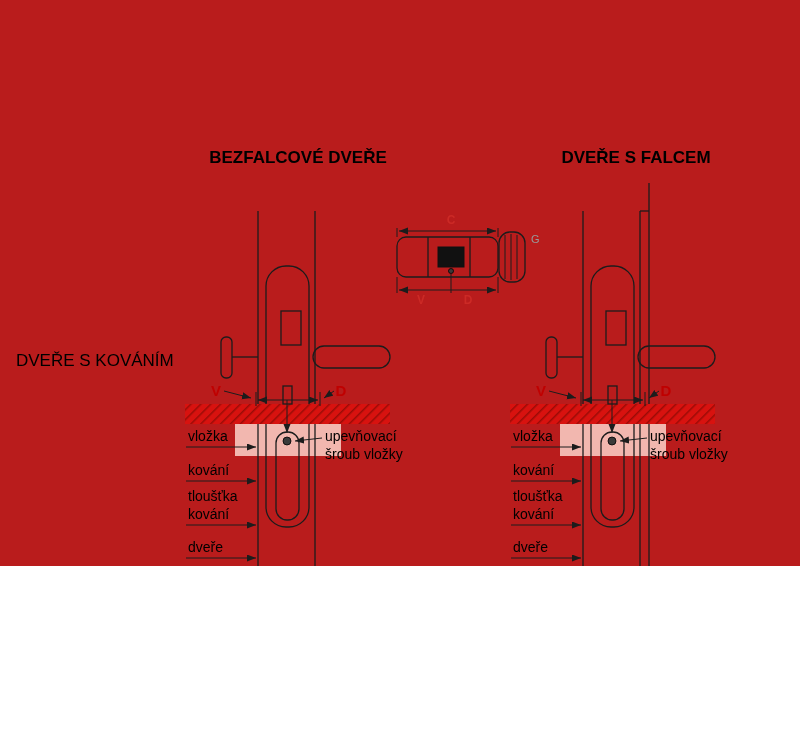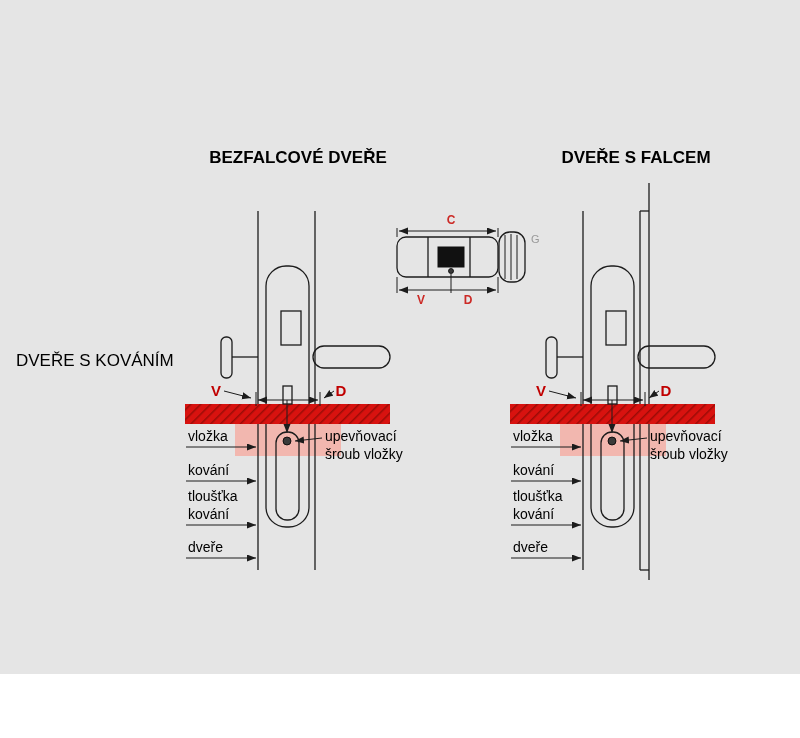--- a/index.html
+++ b/index.html
@@ -1,16 +1,16 @@
 <!DOCTYPE html>
 <html><head>
 <meta charset="utf-8">
 <style>
   html,body{margin:0;padding:0;background:#ffffff;}
-  .stage{position:relative;width:800px;height:674px;background:#e5e5e5;font-family:"Liberation Sans",sans-serif;overflow:hidden;}
+  .stage{position:relative;width:800px;height:566px;background:#b91c1c;font-family:"Liberation Sans",sans-serif;overflow:hidden;}
   svg{position:absolute;left:0;top:0;}
   .ln{stroke:#1c1c1c;stroke-width:1.3;fill:none;}
   .thin{stroke:#1c1c1c;stroke-width:1;fill:none;}
   .title{font-family:"Liberation Sans",sans-serif;font-size:17px;font-weight:bold;fill:#000000;}
   .side-label{font-family:"Liberation Sans",sans-serif;font-size:17px;fill:#000000;}
   .lbl{font-family:"Liberation Sans",sans-serif;font-size:14px;fill:#000000;}
   .red-dim{font-family:"Liberation Sans",sans-serif;font-size:15px;font-weight:bold;fill:#c00000;}
   .red-small{font-family:"Liberation Sans",sans-serif;font-size:12px;font-weight:bold;fill:#cc2a26;}
   .grey{font-family:"Liberation Sans",sans-serif;font-size:11px;fill:#999999;}
   .pink{fill:#f2b7af;stroke:none;}

